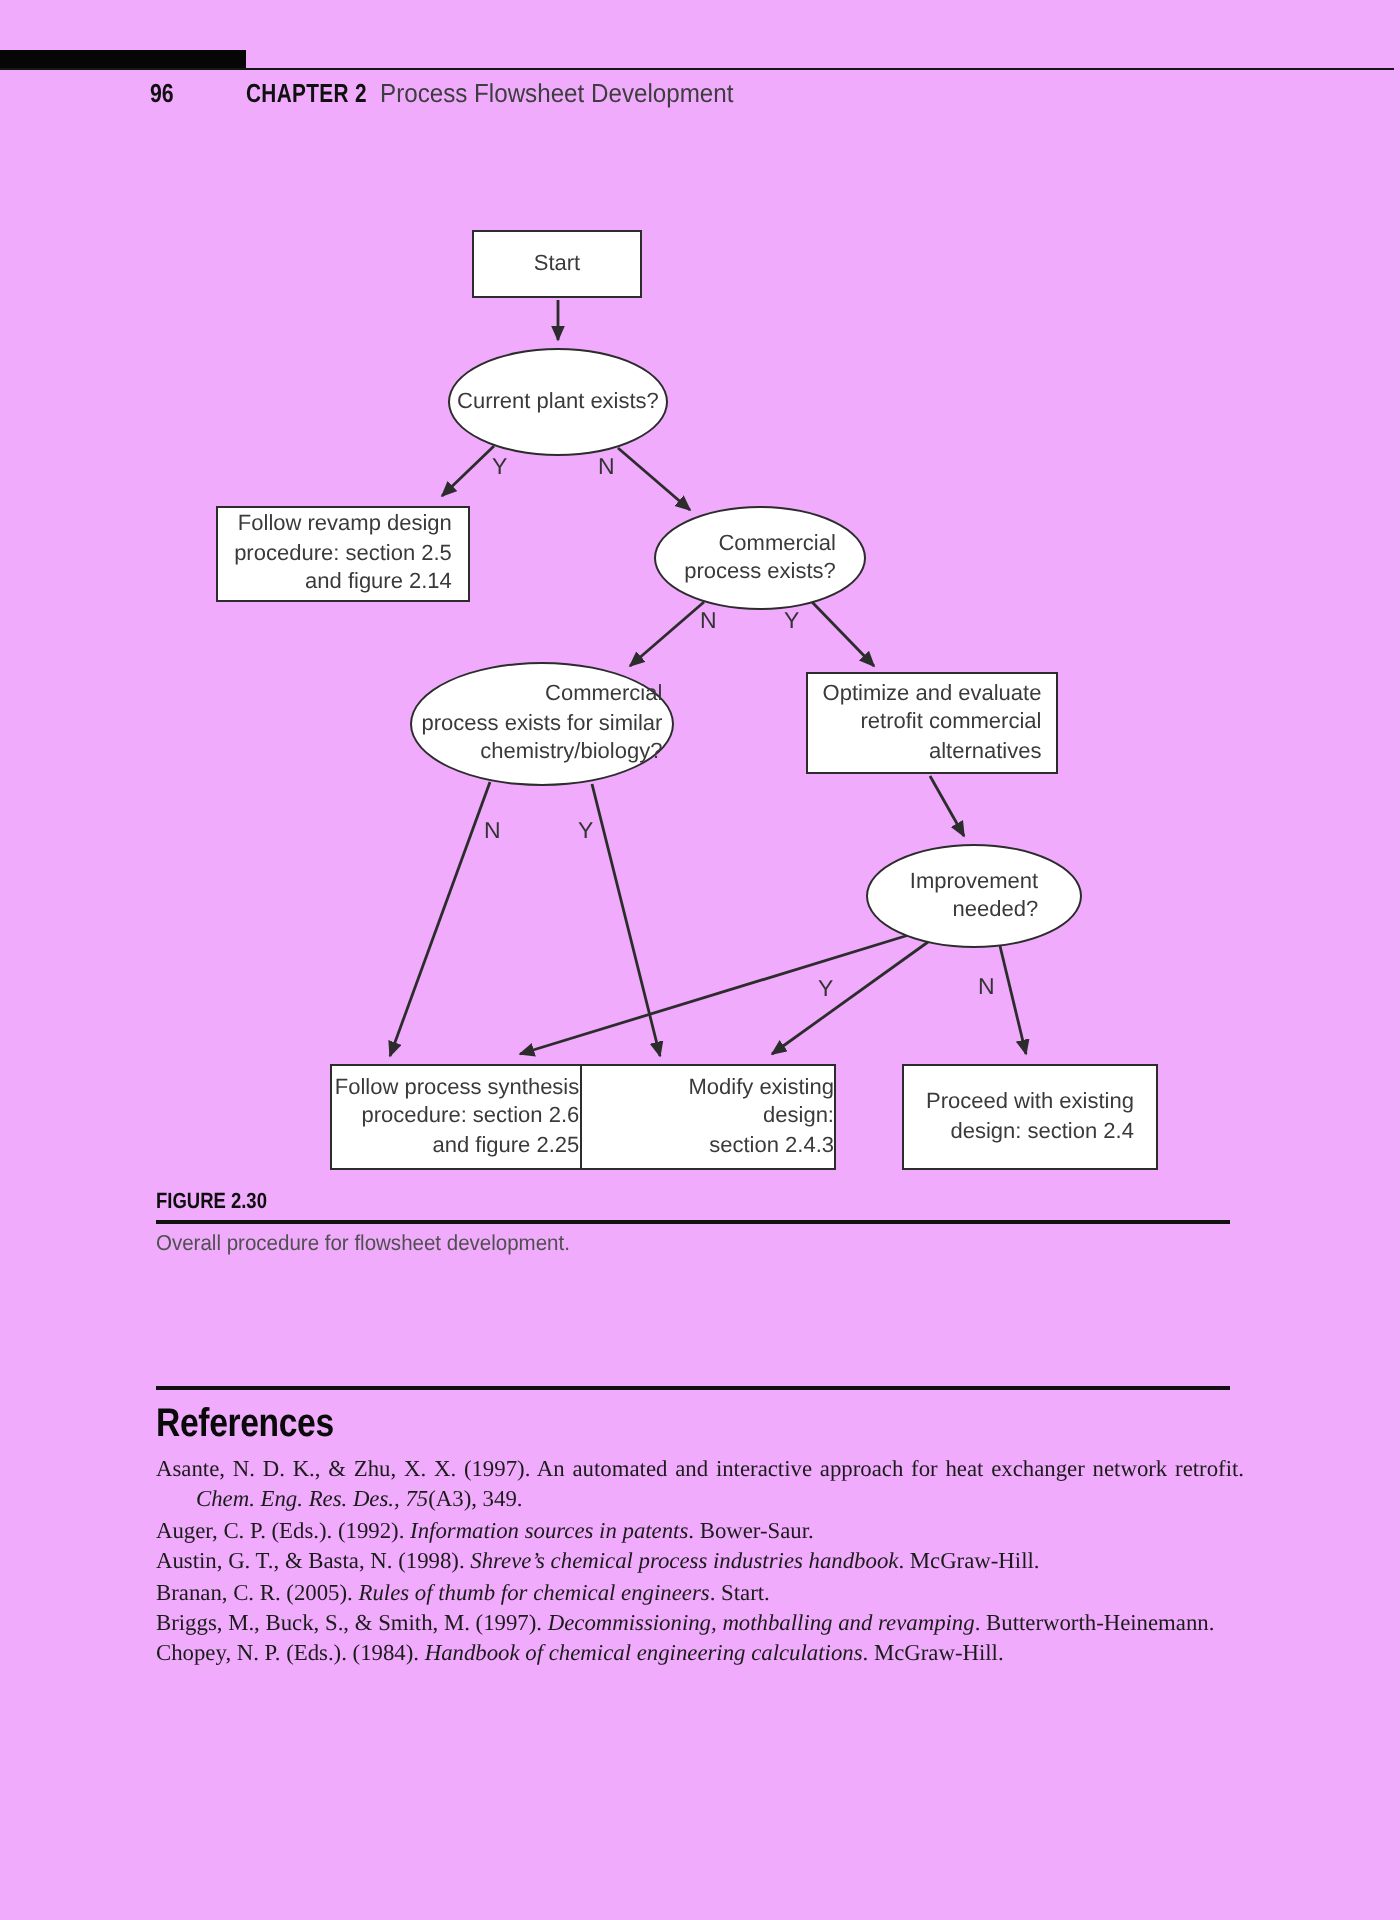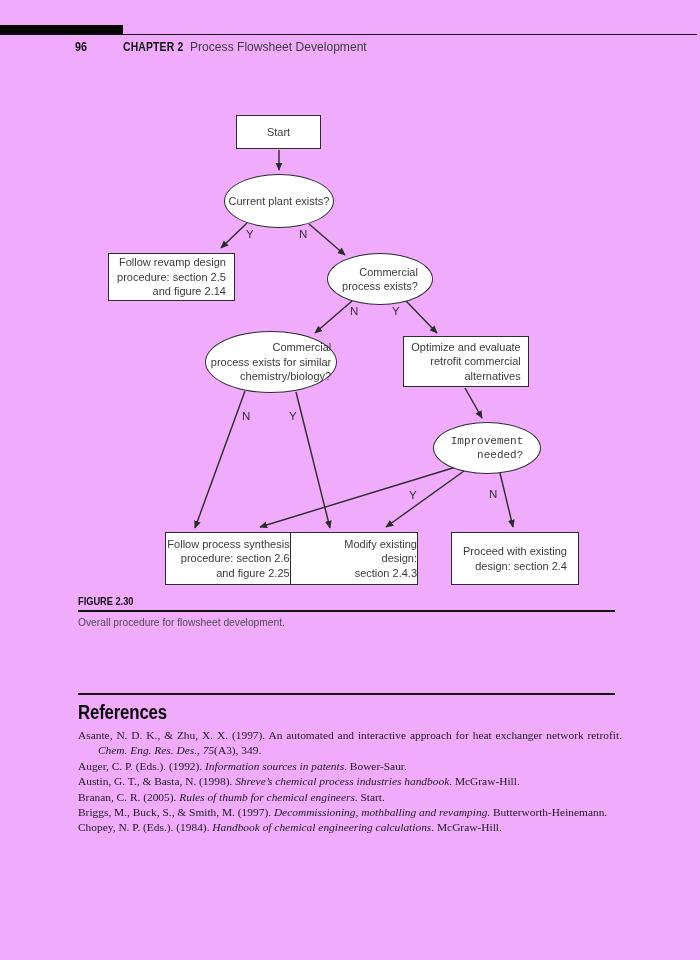--- a/index.html
+++ b/index.html
@@ -94,21 +94,21 @@
 process exists?</div>
 
     <div class="node ellipse" style="left:205px; top:331px; width:132px; height:62px;">Commercial
 process exists for similar
 chemistry/biology?</div>
 
     <div class="node" style="left:403px; top:336px; width:126px; height:51px;">Optimize and evaluate
 retrofit commercial
 alternatives</div>
 
-    <div class="node ellipse" style="left:433px; top:422px; width:108px; height:52px;font-family:Liberation Mono, monospace;">Improvement
+    <div class="node ellipse" style="left:433px; top:422px; width:108px; height:52px;">Improvement
 needed?</div>
 
     <div class="node" style="left:129px; top:532px; width:127px; height:53px;margin-left:36px;">Follow process synthesis
 procedure: section 2.6
 and figure 2.25</div>
 
     <div class="node" style="left:290px; top:532px; width:128px; height:53px;padding-left:40px;">Modify existing design:
 section 2.4.3</div>
 
     <div class="node" style="left:451px; top:532px; width:128px; height:53px;">Proceed with existing

